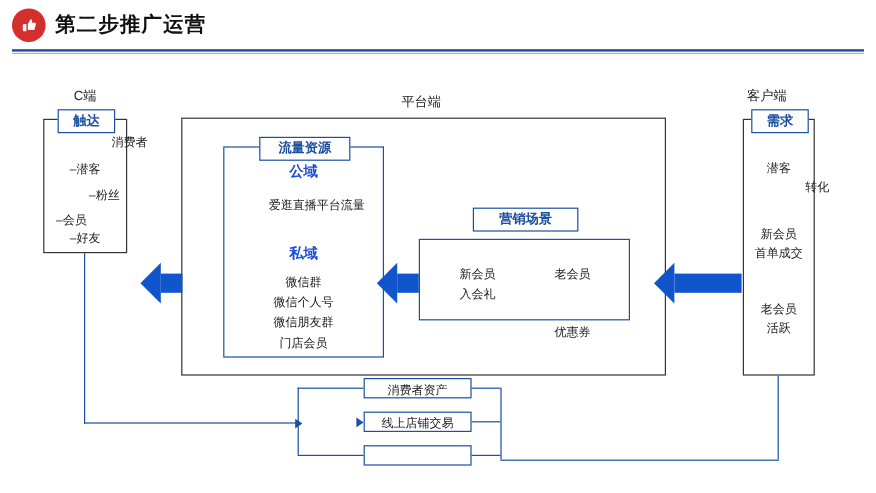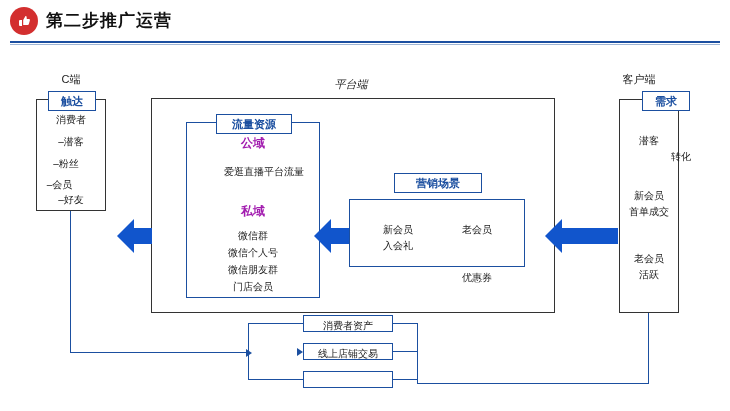--- a/index.html
+++ b/index.html
@@ -98,21 +98,21 @@
     font-size: 10px;
     color: #1a1a1a;
     text-align: center;
     white-space: nowrap;
     line-height: 15px;
   }
   .txt-b {
     position: absolute;
     font-size: 12px;
     font-weight: bold;
-    color: #a21caf;
+    color: #1d4ed8;
     text-align: center;
     white-space: nowrap;
   }
   .arrow-shaft {
     position: absolute;
     background: #1155cc;
   }
   .arrow-head {
     position: absolute;
     width: 0;
@@ -143,29 +143,29 @@
   <div class="hdr-icon">
     <svg width="16" height="16" viewBox="0 0 16 16" aria-hidden="true">
       <path d="M4 7h2v6H4a1 1 0 0 1-1-1V8a1 1 0 0 1 1-1zm3.2 0 2-3.6c.3-.6 1.3-.5 1.4.3l.2 2.3h2.1c.7 0 1.2.6 1 1.3l-1.1 4c-.1.5-.6.8-1.1.8H7.2V7z" fill="#ffffff"></path>
     </svg>
   </div>
   <div class="hdr-title">第二步推广运营</div>
   <div class="hdr-rule"></div>
   <div class="hdr-rule-thin"></div>
 
   <div class="col-label" style="left:46px; top:72px; width:50px;">C端</div>
-  <div class="col-label" style="left:316px; top:77px; width:70px;font-style:italic;">平台端</div>
+  <div class="col-label" style="left:316px; top:77px; width:70px;">平台端</div>
   <div class="col-label" style="left:609px; top:72px; width:60px;">客户端</div>
 
   <div class="box-dark" style="left:36px; top:99px; width:70px; height:112px;"></div>
   <div class="blue-chip" style="left:48px; top:91px; width:46px;">触达</div>
 
-  <div class="txt" style="left:36px; top:112px; width:70px;">消费者</div>
+  <div class="txt" style="left:36px; top:112px; width:70px;padding-left:37px;">消费者</div>
   <div class="txt" style="left:36px; top:134px; width:70px;">–潜客</div>
-  <div class="txt" style="left:36px; top:156px; width:60px;">–粉丝</div>
+  <div class="txt" style="left:36px; top:156px; width:60px;padding-left:21px;">–粉丝</div>
   <div class="txt" style="left:36px; top:177px; width:47px;">–会员</div>
   <div class="txt" style="left:36px; top:192px; width:70px;">–好友</div>
 
   <div class="box-dark" style="left:151px; top:98px; width:404px; height:215px;"></div>
 
   <div class="box" style="left:186px; top:122px; width:134px; height:176px;"></div>
   <div class="blue-chip" style="left:216px; top:114px; width:74px;">流量资源</div>
 
   <div class="txt-b" style="left:186px; top:135px; width:134px;">公域</div>
   <div class="txt" style="left:184px; top:164px; width:160px;">爱逛直播平台流量</div>
@@ -178,21 +178,21 @@
 
   <div class="box" style="left:349px; top:199px; width:176px; height:68px;"></div>
   <div class="blue-chip" style="left:394px; top:173px; width:86px;">营销场景</div>
 
   <div class="txt" style="left:358px; top:222px; width:80px;">新会员</div>
   <div class="txt" style="left:358px; top:238px; width:80px;">入会礼</div>
   <div class="txt" style="left:437px; top:222px; width:80px;">老会员</div>
   <div class="txt" style="left:437px; top:238px; width:80px;margin-top:32px;">优惠券</div>
 
   <div class="box-dark" style="left:619px; top:99px; width:60px; height:214px;"></div>
-  <div class="blue-chip" style="left:626px; top:91px; width:46px;margin-left:16px;">需求</div>
+  <div class="blue-chip" style="left:626px; top:91px; width:46px;">需求</div>
 
   <div class="txt" style="left:619px; top:133px; width:60px;">潜客</div>
   <div class="txt" style="left:619px; top:149px; width:60px;padding-left:32px;">转化</div>
 
   <div class="txt" style="left:619px; top:188px; width:60px;">新会员</div>
   <div class="txt" style="left:619px; top:204px; width:60px;">首单成交</div>
 
   <div class="txt" style="left:619px; top:251px; width:60px;">老会员</div>
   <div class="txt" style="left:619px; top:267px; width:60px;">活跃</div>
 

